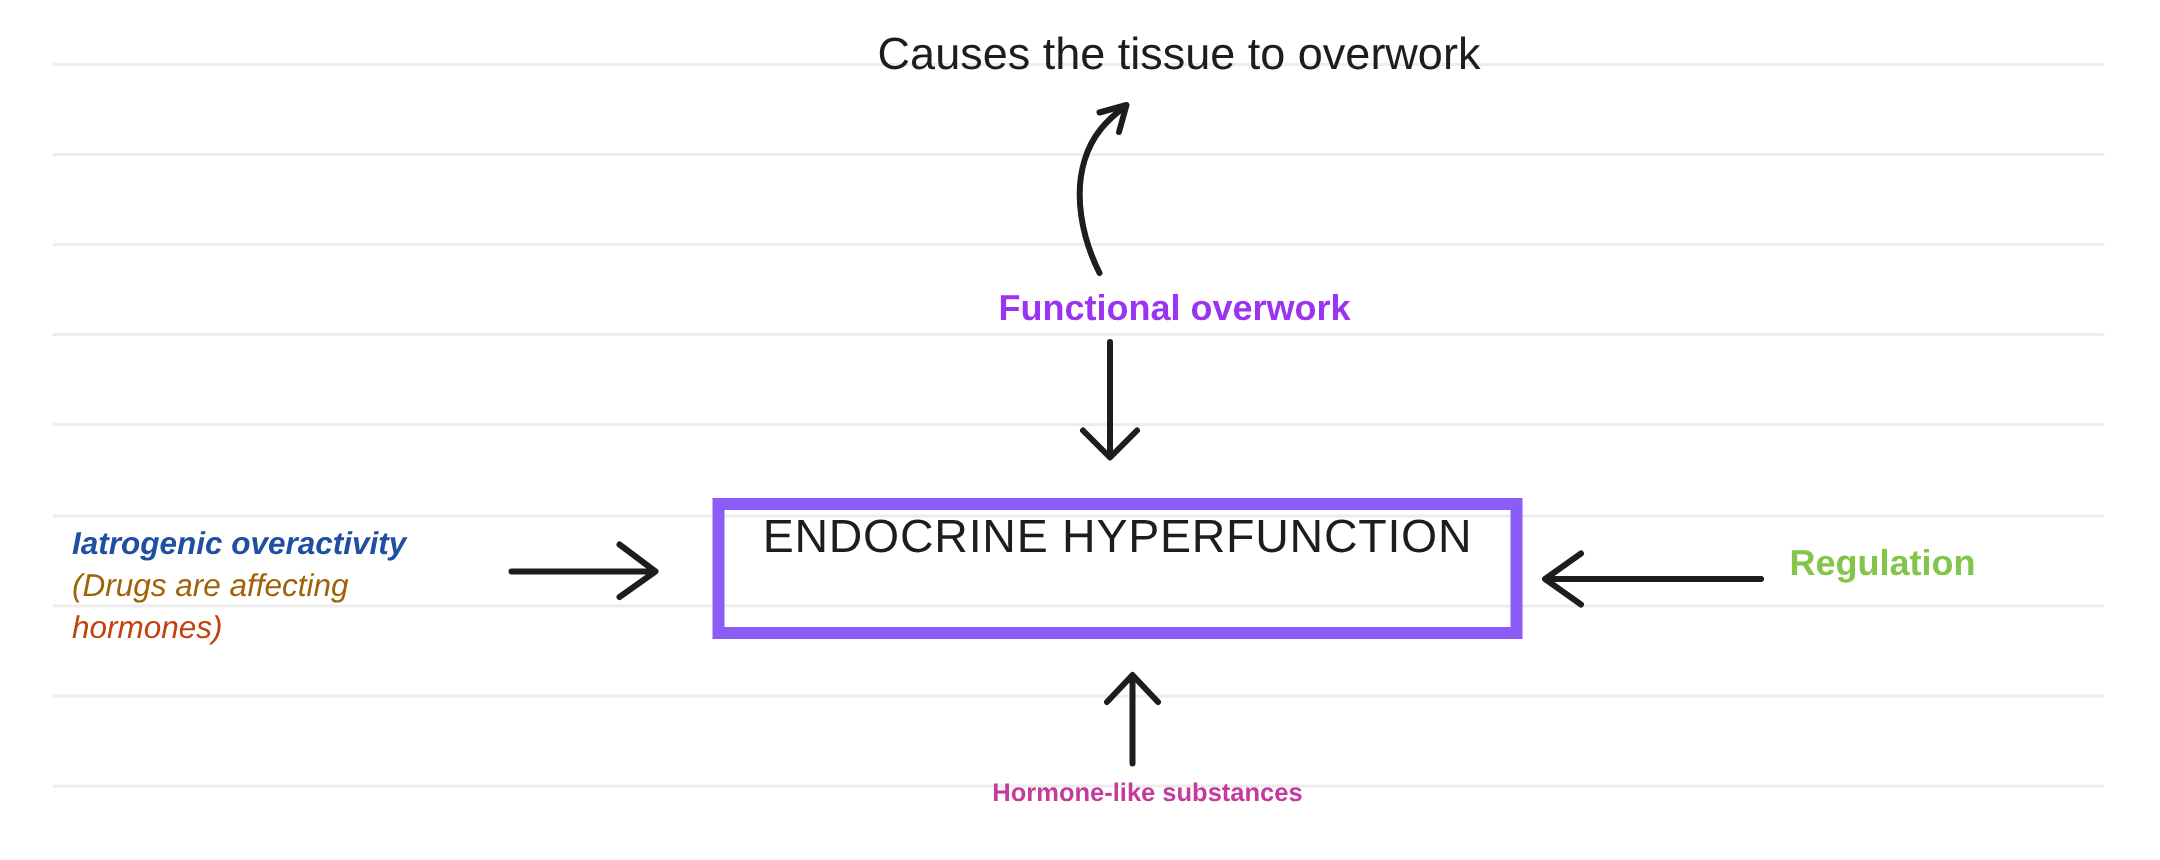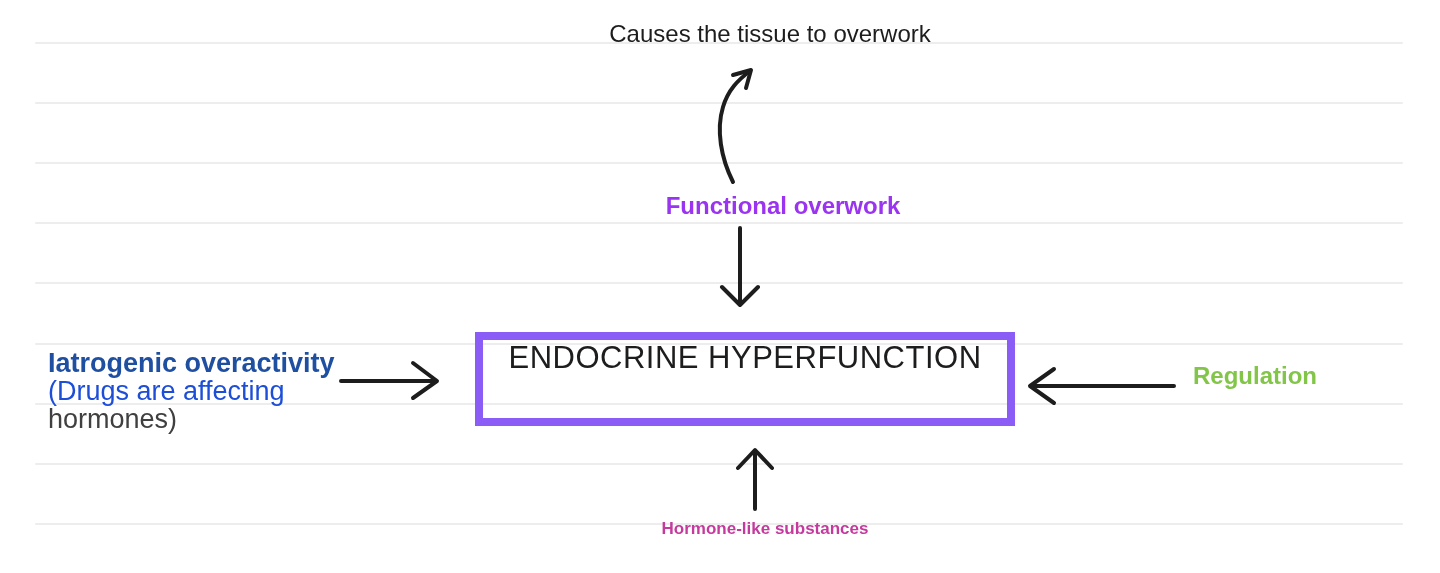--- a/index.html
+++ b/index.html
@@ -10,38 +10,38 @@
     font-family:"Liberation Sans", sans-serif;
     overflow:hidden;
   }
   .rule{
     position:absolute;left:35px;right:37px;height:2px;
     background:#ededed;border-radius:1px;
   }
   .arrows{position:absolute;left:0;top:0;pointer-events:none;}
   .label{position:absolute;white-space:nowrap;}
   .top-note{
-    top:20px;left:770px;transform:translateX(-50%);
-    font-size:24px;font-weight:400;color:#1d1d1d;
+    top:20px;left:786px;transform:translateX(-50%);
+    font-size:30px;font-weight:400;color:#1d1d1d;
   }
   .neoplasia{
     top:192px;left:783px;transform:translateX(-50%);
     font-size:24px;font-weight:700;
   }
   .center-box{
     position:absolute;left:475px;top:332px;width:540px;height:94px;
     border:8px solid #8b5cf6;box-sizing:border-box;
     display:flex;align-items:flex-start;justify-content:center;
     background:transparent;
   }
   .center-box span{
     font-size:31px;font-weight:400;letter-spacing:.5px;color:#1d1d1d;
   }
   .iatrogenic{
-    top:349px;left:48px;font-size:27px;line-height:28px;white-space:nowrap;
+    top:349px;left:48px;font-size:21px;line-height:28px;white-space:nowrap;font-style:italic;
   }
   .iatrogenic .t{font-weight:700;}
   .regulation{
     top:360px;left:1193px;font-size:24px;font-weight:700;line-height:32px;white-space:nowrap;
   }
   .hormone{
     top:519px;left:765px;transform:translateX(-50%);
     font-size:17px;font-weight:700;
   }
 </style>
@@ -74,22 +74,22 @@
   <div class="label top-note" style="color: rgb(29, 29, 29);">Causes the tissue to overwork</div>
 
   <div class="label neoplasia" style="color: rgb(154, 52, 240);">Functional overwork</div>
 
   <div class="center-box">
     <span style="color: rgb(29, 29, 29);">ENDOCRINE HYPERFUNCTION</span>
   </div>
 
   <div class="label iatrogenic">
     <div class="t" style="color: rgb(30, 79, 161);">Iatrogenic overactivity</div>
-    <div style="color: #1d4ed8;">(Drugs are affecting</div>
-    <div style="color: #404040;">hormones)</div>
+    <div style="color: #a16207;">(Drugs are affecting</div>
+    <div style="color: #c2410c;">hormones)</div>
   </div>
 
   <div class="label regulation" style="color: rgb(130, 197, 72);">
     <div>Regulation</div>
   </div>
 
   <div class="label hormone" style="color: rgb(196, 58, 157);">Hormone-like substances</div>
 
 </div>
 

